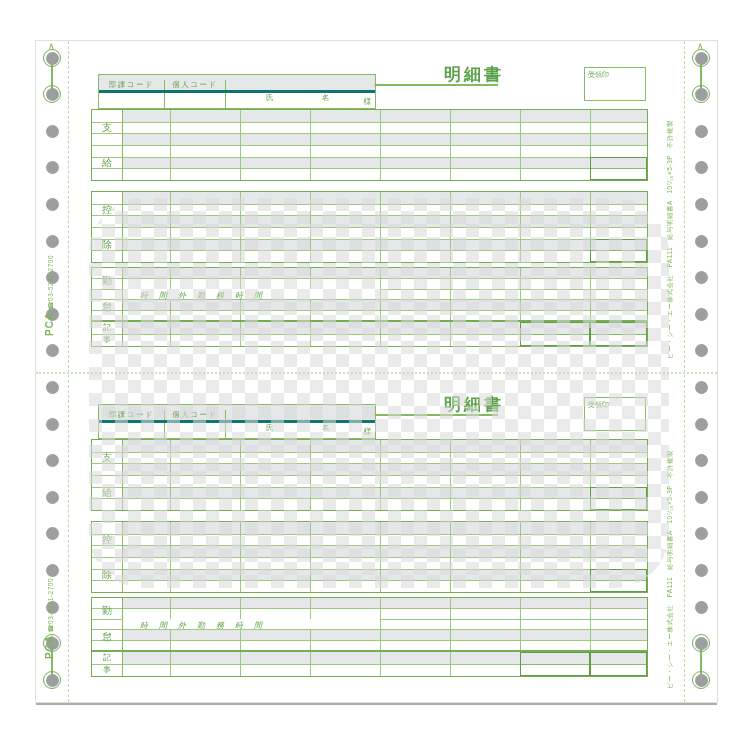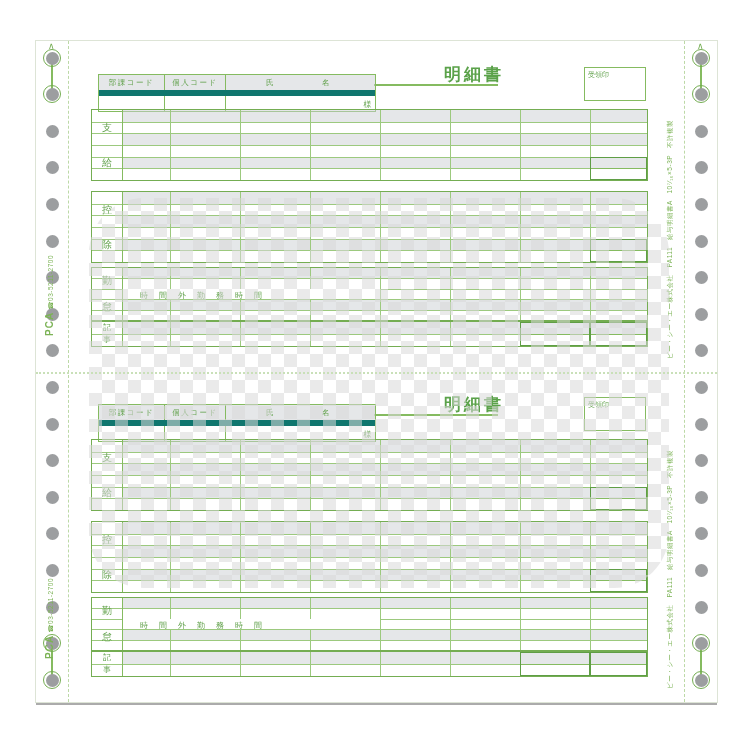--- a/index.html
+++ b/index.html
@@ -23,41 +23,41 @@
   .vtext.product{font-size:6.5px;letter-spacing:.5px;}
   
   .form{position:absolute;left:0;width:681px;height:330px;z-index:10;}
   .ftitle{position:absolute;left:408px;top:22px;font-size:17px;font-weight:600;color:#5ba24a;
           letter-spacing:3px;font-family:"Liberation Serif","DejaVu Serif",serif;}
   .tline{position:absolute;left:338px;top:43px;width:124px;height:2px;background:#85bb60;}
   .rbox{position:absolute;left:548px;top:26px;width:62px;height:34px;border:1px solid #85bb60;
         box-sizing:border-box;font-size:7px;color:#61a14b;padding:2px 0 0 3px;}
   .htable{position:absolute;left:62px;top:33px;width:276px;border:1px solid #85bb60;box-sizing:content-box;}
   .hrow{display:flex;height:15px;position:relative;}
-  .hrow.r1{background:rgba(203,208,212,0.5);border-bottom:6px solid #0f766e;}
+  .hrow.r1{background:rgba(203,208,212,0.5);border-bottom:3px solid #0f766e;align-items:flex-end;}
   .hc{position:relative;border-right:1px solid #85bb60;box-sizing:border-box;font-size:7.5px;color:#61a14b;
       display:flex;align-items:center;justify-content:center;letter-spacing:1.5px;}
   .hc:last-child{border-right:none;}
   .hc.w1{width:66px;}.hc.w2{width:61px;}.hc.w3{flex:1;}
   .hc .fl{position:absolute;left:40px;top:3px;}
   .hc .fr{position:absolute;right:44px;top:3px;}
   .sama{position:absolute;right:2px;bottom:1px;font-size:8px;color:#61a14b;}
   
   .sec{position:absolute;left:55px;width:555px;border:1px solid #74ad52;box-sizing:content-box;z-index:10;}
   .lcol{position:absolute;left:0;top:0;bottom:0;width:30px;border-right:1px solid #85bb60;
         display:flex;flex-direction:column;align-items:center;justify-content:space-around;
         color:#61a14b;z-index:4;}
   .lcol span{line-height:1;}
   .shade{position:absolute;left:31px;right:0;background:rgba(203,208,212,0.5);}
   .hl{position:absolute;left:0;right:0;height:1px;background:#9cc97e;}
   .vl{position:absolute;top:0;bottom:0;width:1px;background:#9cc97e;z-index:2;}
   .tbox{position:absolute;border:1.5px solid #5f9e45;box-sizing:border-box;z-index:5;background:transparent;}
   .tbox .mid{position:absolute;left:0;right:0;top:50%;height:1px;background:#85bb60;}
   .otpatch{position:absolute;background:#fff;z-index:3;}
-  .otlabel{position:absolute;font-size:8px;color:#61a14b;letter-spacing:11px;white-space:nowrap;z-index:4;}
+  .otlabel{position:absolute;font-size:8px;color:#61a14b;letter-spacing:11px;white-space:nowrap;z-index:4;font-style:italic;}
   
   .checker{position:absolute;left:53px;top:157px;width:580px;height:390px;border-radius:55px;opacity:.55;z-index:11;
     pointer-events:none;
     background-image:
       linear-gradient(45deg,#d9d9d9 25%,transparent 25%,transparent 75%,#d9d9d9 75%),
       linear-gradient(45deg,#d9d9d9 25%,transparent 25%,transparent 75%,#d9d9d9 75%);
     background-size:26px 26px;background-position:0 0,13px 13px;}
   .watermark{position:absolute;left:176px;top:248px;font-size:150px;font-weight:700;line-height:1;
     letter-spacing:6px;color:rgba(158,158,158,0.42);z-index:20;pointer-events:none;white-space:nowrap;}
 </style>

